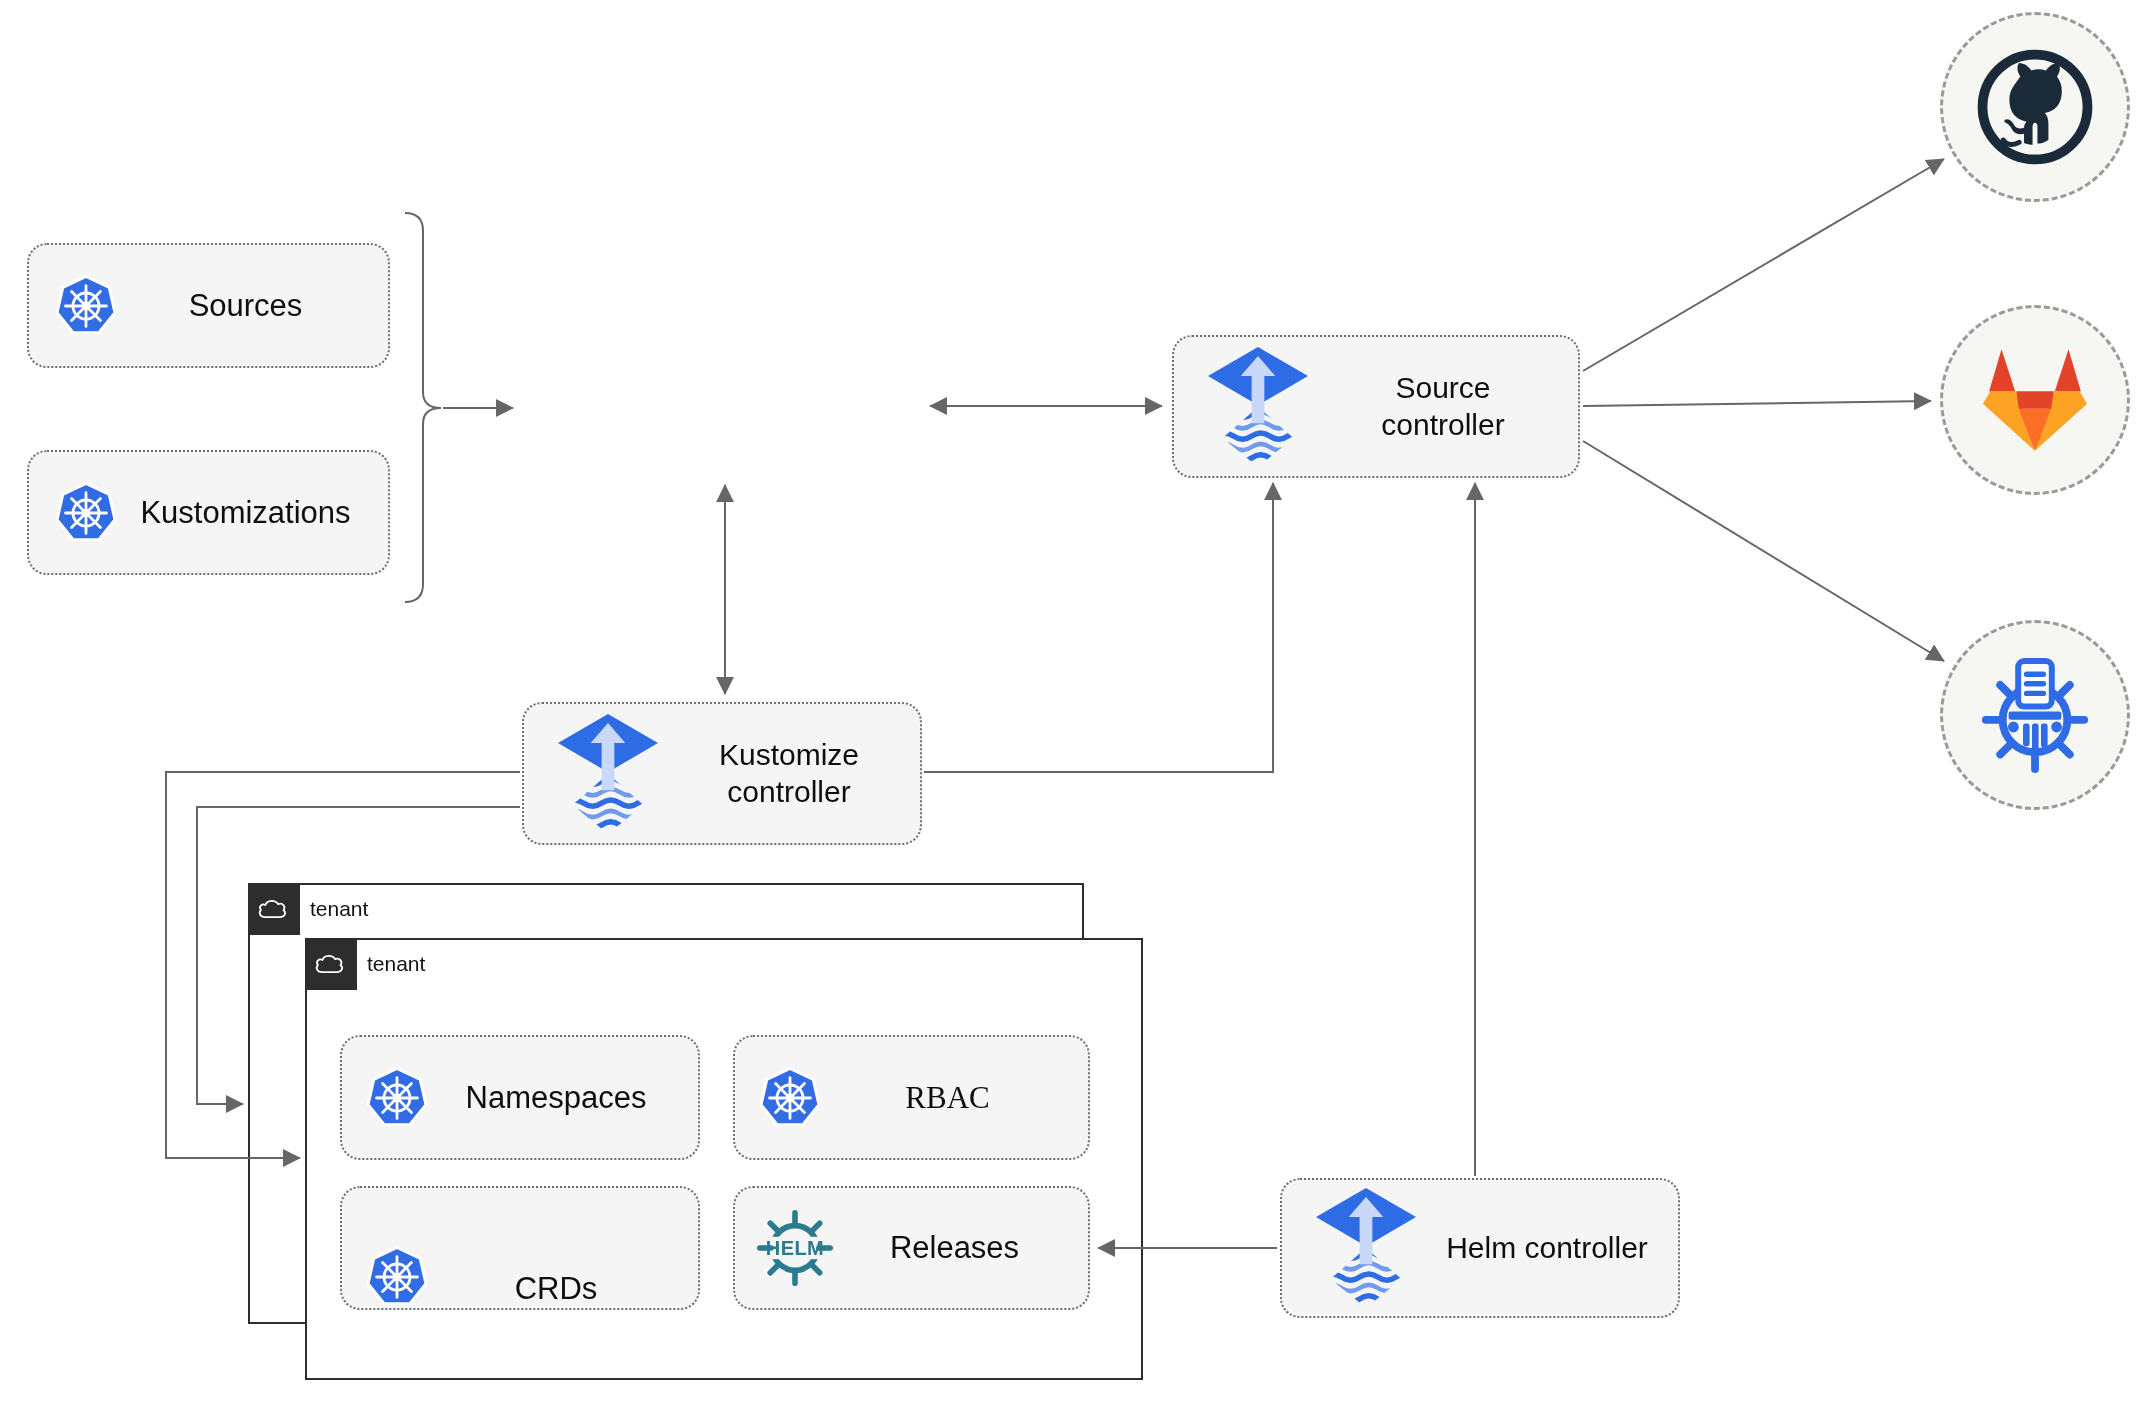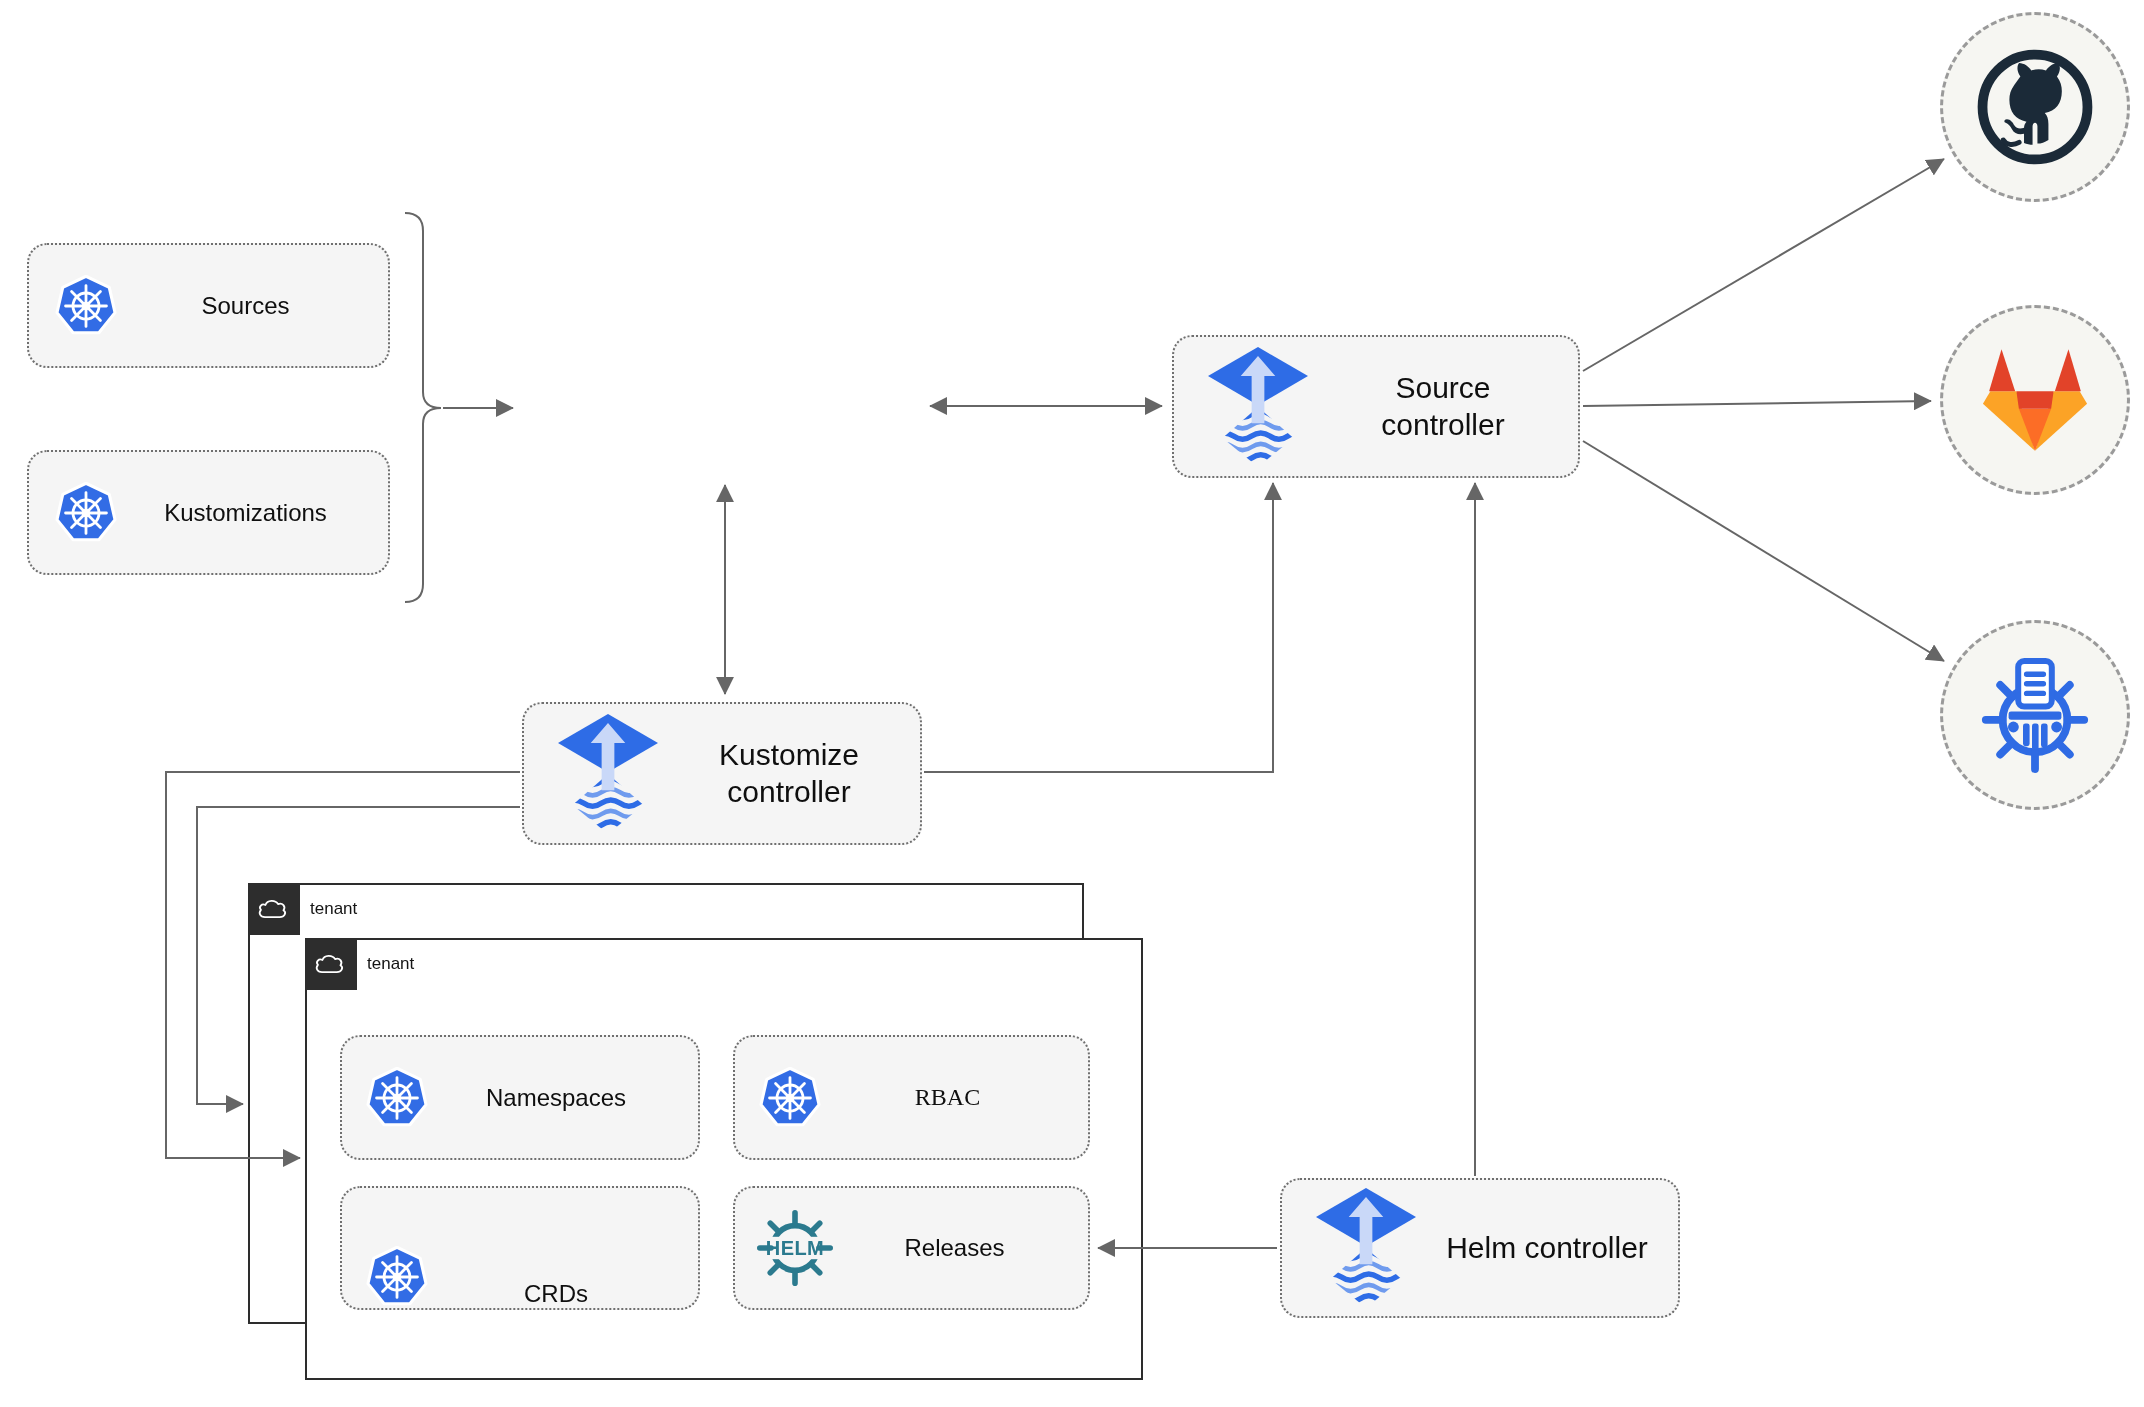--- a/index.html
+++ b/index.html
@@ -1,29 +1,29 @@
 <!DOCTYPE html>
 <html><head>
 <meta charset="utf-8">
 <style>
   html,body{margin:0;padding:0;background:#ffffff;}
   #canvas{position:relative;width:2144px;height:1407px;background:#fff;overflow:hidden;
           font-family:"Liberation Sans","DejaVu Sans",sans-serif;}
   .node{position:absolute;background:#f5f5f5;border:2px dotted #6f6f6f;border-radius:20px;
         display:flex;align-items:center;box-sizing:border-box;}
   .node .ic{flex:0 0 auto;display:flex;align-items:center;justify-content:center;}
-  .node .lbl{flex:1;text-align:center;color:#0f0f0f;font-size:24px;line-height:1.22;padding-right:14px;}
+  .node .lbl{flex:1;text-align:center;color:#0f0f0f;font-size:31px;line-height:1.22;padding-right:14px;}
   .node.ctrl .lbl{font-size:30px;max-width:225px;margin:0 auto;padding-right:0;}
   .circle-node{position:absolute;width:190px;height:190px;border:3px dashed #9a9a9a;border-radius:50%;
         background:#f6f6f2;display:flex;align-items:center;justify-content:center;box-sizing:border-box;}
   .tenant{position:absolute;background:#ffffff;border:2px solid #2d2d2d;box-sizing:border-box;}
   .tenant .hdr{position:absolute;top:-2px;left:-2px;width:52px;height:52px;background:#2d2d2d;
         display:flex;align-items:center;justify-content:center;}
   .tenant .tlbl{position:absolute;top:-2px;left:60px;height:52px;display:flex;align-items:center;
-        font-size:17px;color:#141414;}
+        font-size:21px;color:#141414;}
   #overlay{position:absolute;left:0;top:0;z-index:40;pointer-events:none;}
   .z1{z-index:1}.z2{z-index:2}.z3{z-index:3}
 </style>
 </head>
 <body>
 
 <div id="canvas">
 
   <div class="tenant z1" style="left:248px;top:883px;width:836px;height:441px;">
     <div class="hdr">

